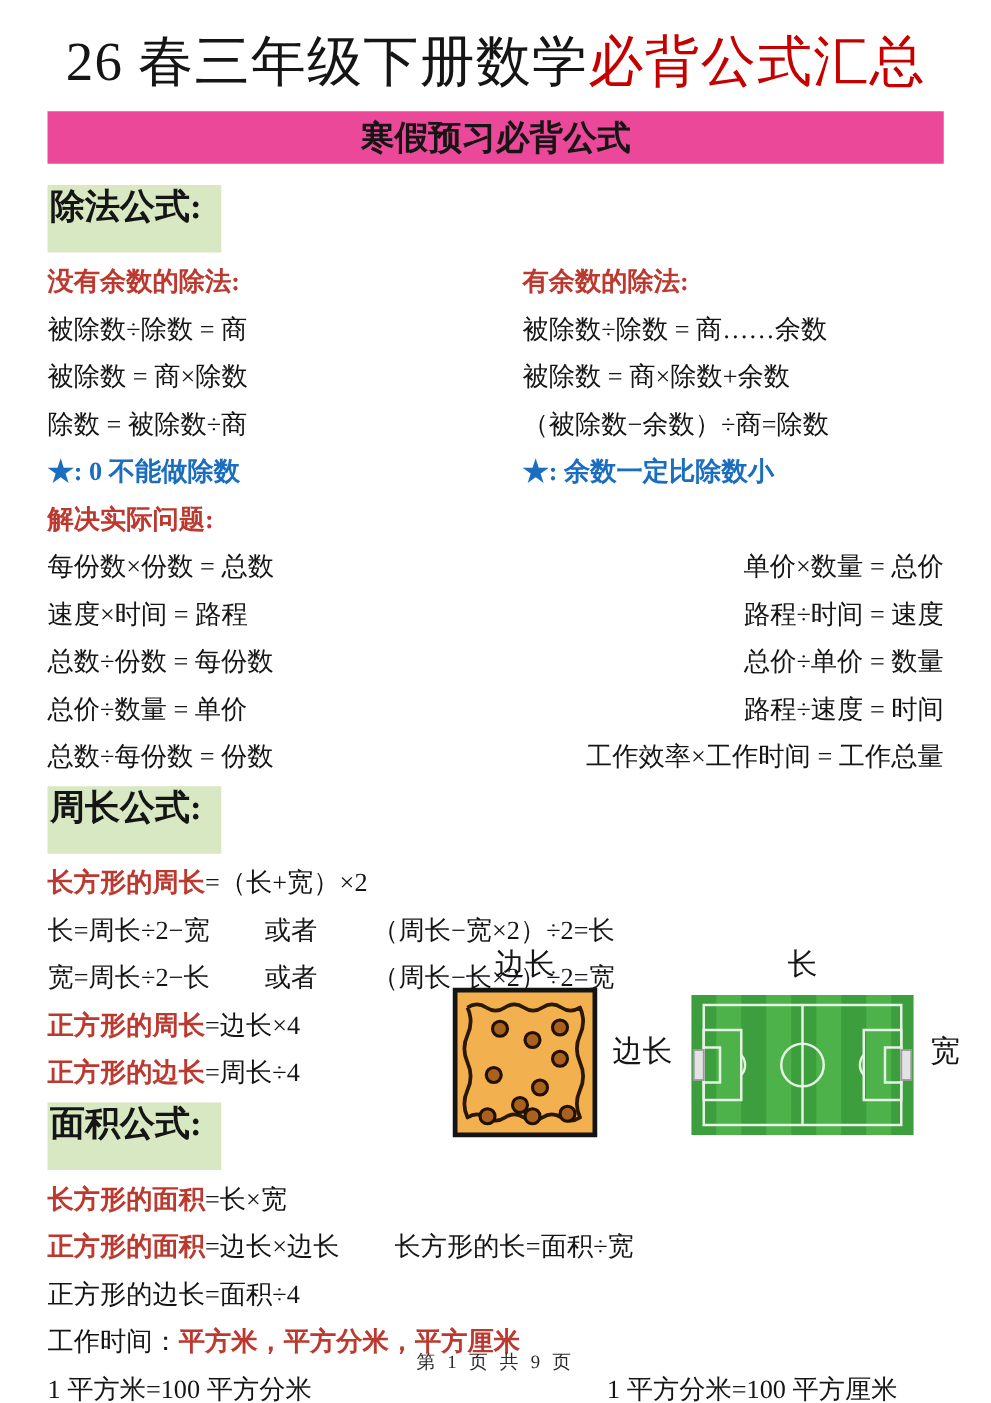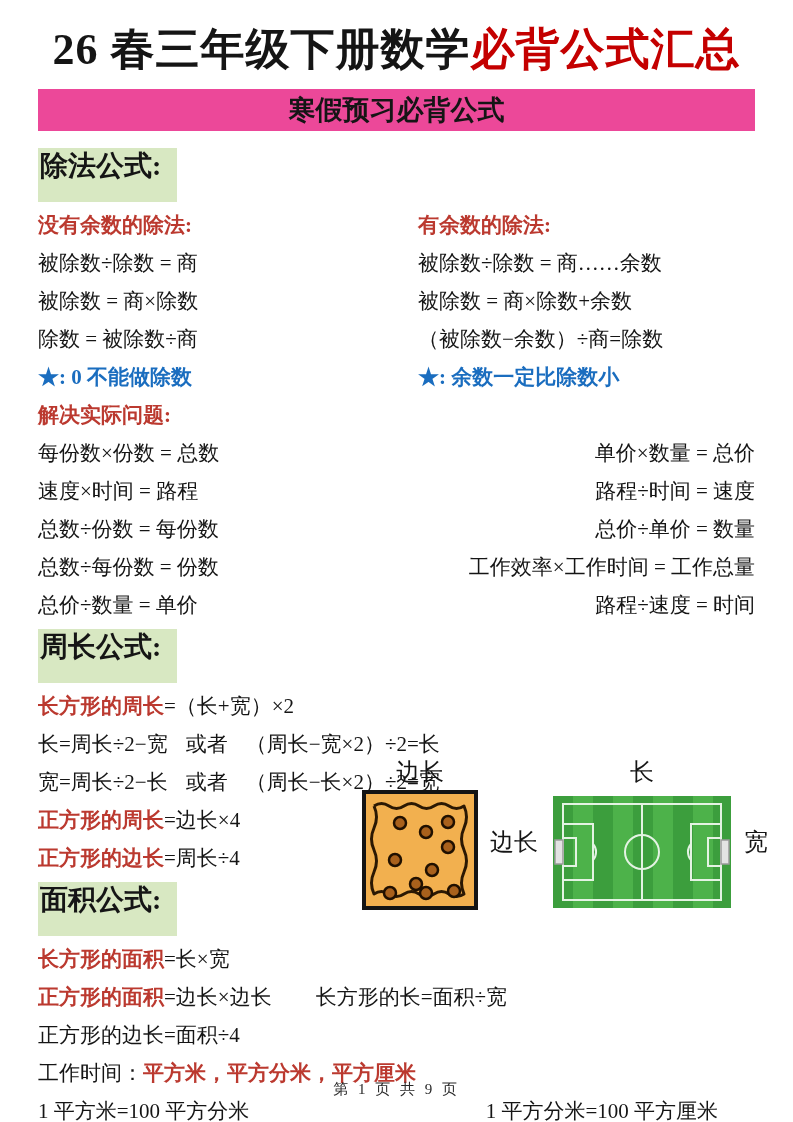--- a/index.html
+++ b/index.html
@@ -3,41 +3,41 @@
 <meta charset="utf-8">
 <style>
   html,body{margin:0;padding:0;background:#ffffff;}
   .page{
     position:relative;width:793px;height:1122px;background:#ffffff;
     font-family:"Liberation Serif","DejaVu Serif",serif;color:#151515;
     overflow:hidden;
   }
   .content{padding:0 38px;}
   .title{
-    margin:20px 0 10px;text-align:center;font-size:44px;font-weight:700;
+    margin:20px 0 10px;text-align:center;font-size:44px;font-weight:400;
     letter-spacing:1px;white-space:nowrap;
   }
   .title .red{color:#c40000;}
   .banner{
     height:42px;background:#ec4899;display:flex;align-items:center;justify-content:center;
     font-size:27px;font-weight:700;margin-bottom:12px;
   }
   .hl{
     display:inline-block;background:#d8e8c2;padding:2px 16px 20px 2px;
     font-size:28px;font-weight:700;margin:5px 0 4px;line-height:32px;
   }
   .line{font-size:21px;line-height:38px;white-space:nowrap;}
   .cols{display:flex;}
   .cols .l{width:380px;flex:none;}
   .cols .r{flex:1;}
   .cols.ralign .r{text-align:right;}
   .redh{color:#bb392f;font-weight:700;}
   .redl{color:#bb392f;font-weight:700;}
   .blue{color:#1a6dbf;font-weight:700;}
-  .or{margin:0 18px;}
+  .or{margin:0 44px;}
   .gap{margin-left:44px;}
   .conv{display:flex;justify-content:space-between;width:680px;}
   .fig{position:absolute;}
   .fig-label{position:absolute;font-size:24px;line-height:28px;white-space:nowrap;}
   .footer{
     position:absolute;left:0;right:0;top:1080px;text-align:center;
     font-size:15px;letter-spacing:3px;color:#2a2a2a;
   }
 </style>
 </head>
@@ -84,26 +84,26 @@
       </div>
       <div class="cols ralign line">
         <div class="l">速度×时间 = 路程</div>
         <div class="r">路程÷时间 = 速度</div>
       </div>
       <div class="cols ralign line">
         <div class="l">总数÷份数 = 每份数</div>
         <div class="r">总价÷单价 = 数量</div>
       </div>
       <div class="cols ralign line">
+        <div class="l">总价÷数量 = 单价</div>
+        <div class="r">路程÷速度 = 时间</div>
+      </div>
+      <div class="cols ralign line">
         <div class="l">总数÷每份数 = 份数</div>
         <div class="r">工作效率×工作时间 = 工作总量</div>
-      </div>
-      <div class="cols ralign line">
-        <div class="l">总价÷数量 = 单价</div>
-        <div class="r">路程÷速度 = 时间</div>
       </div>
     </div>
 
     <div>
       <div class="hl">周长公式:</div>
       <div class="line"><span class="redl">长方形的周长</span><span>=（长+宽）×2</span></div>
       <div class="line"><span>长=周长÷2−宽</span><span class="or">或者</span><span>（周长−宽×2）÷2=长</span></div>
       <div class="line"><span>宽=周长÷2−长</span><span class="or">或者</span><span>（周长−长×2）÷2=宽</span></div>
       <div class="line"><span class="redl">正方形的周长</span><span>=边长×4</span></div>
       <div class="line"><span class="redl">正方形的边长</span><span>=周长÷4</span></div>

